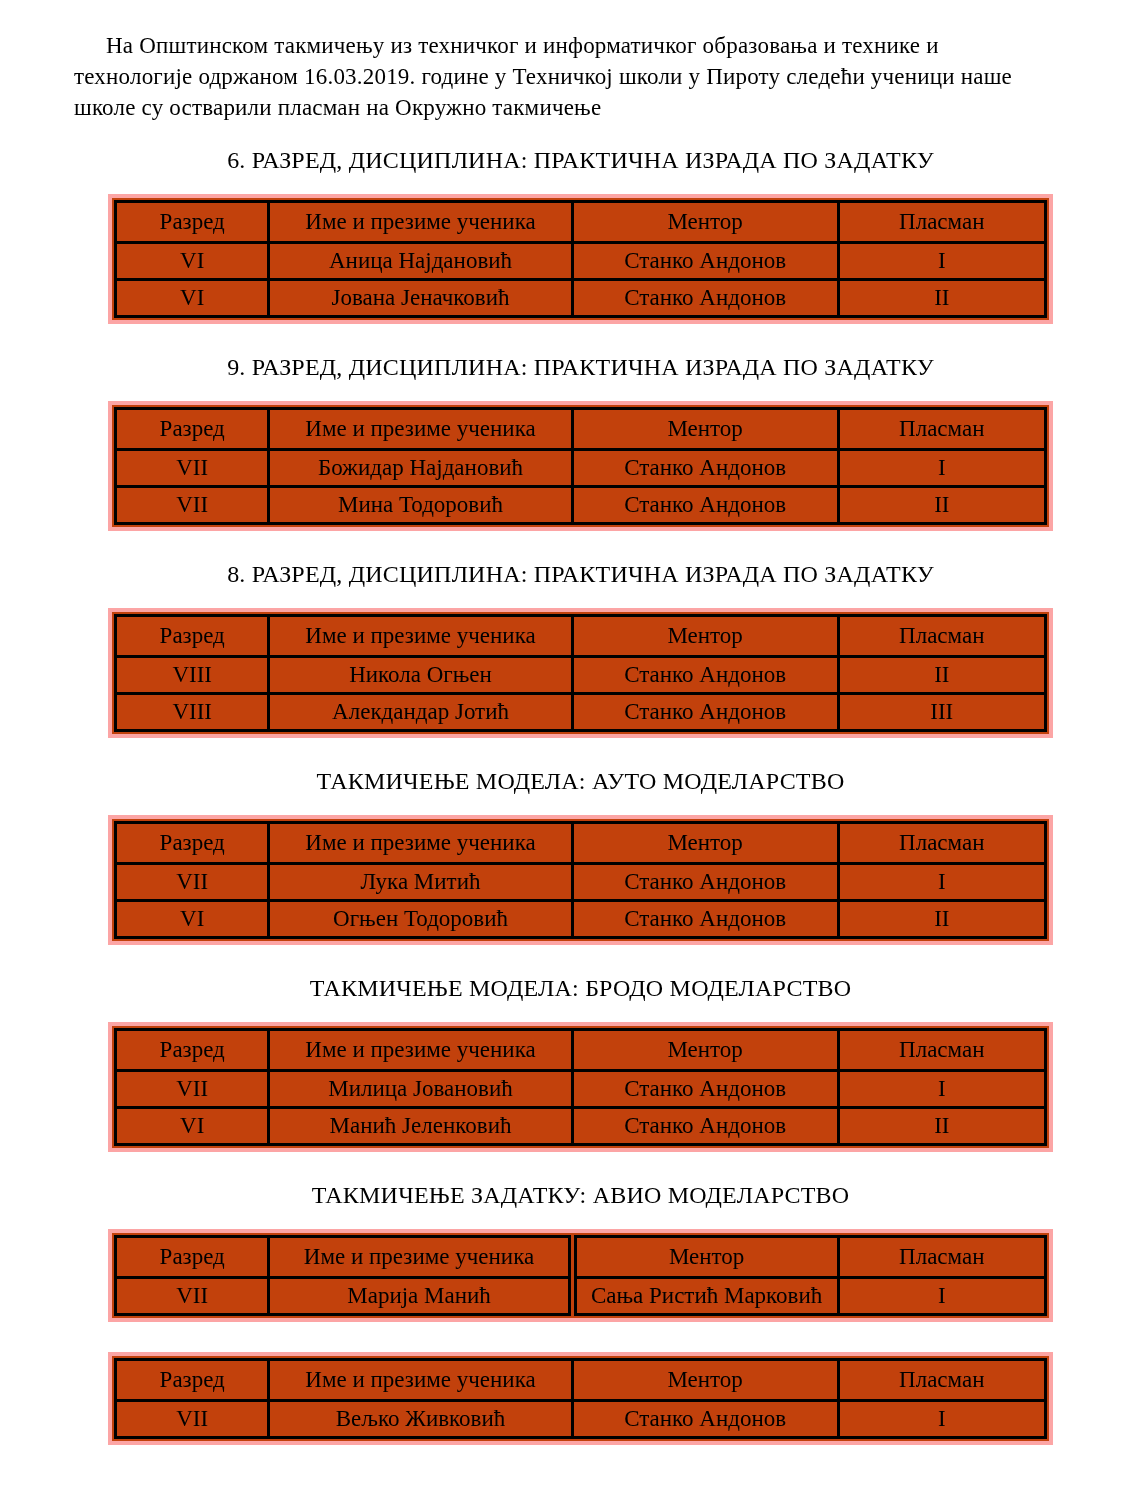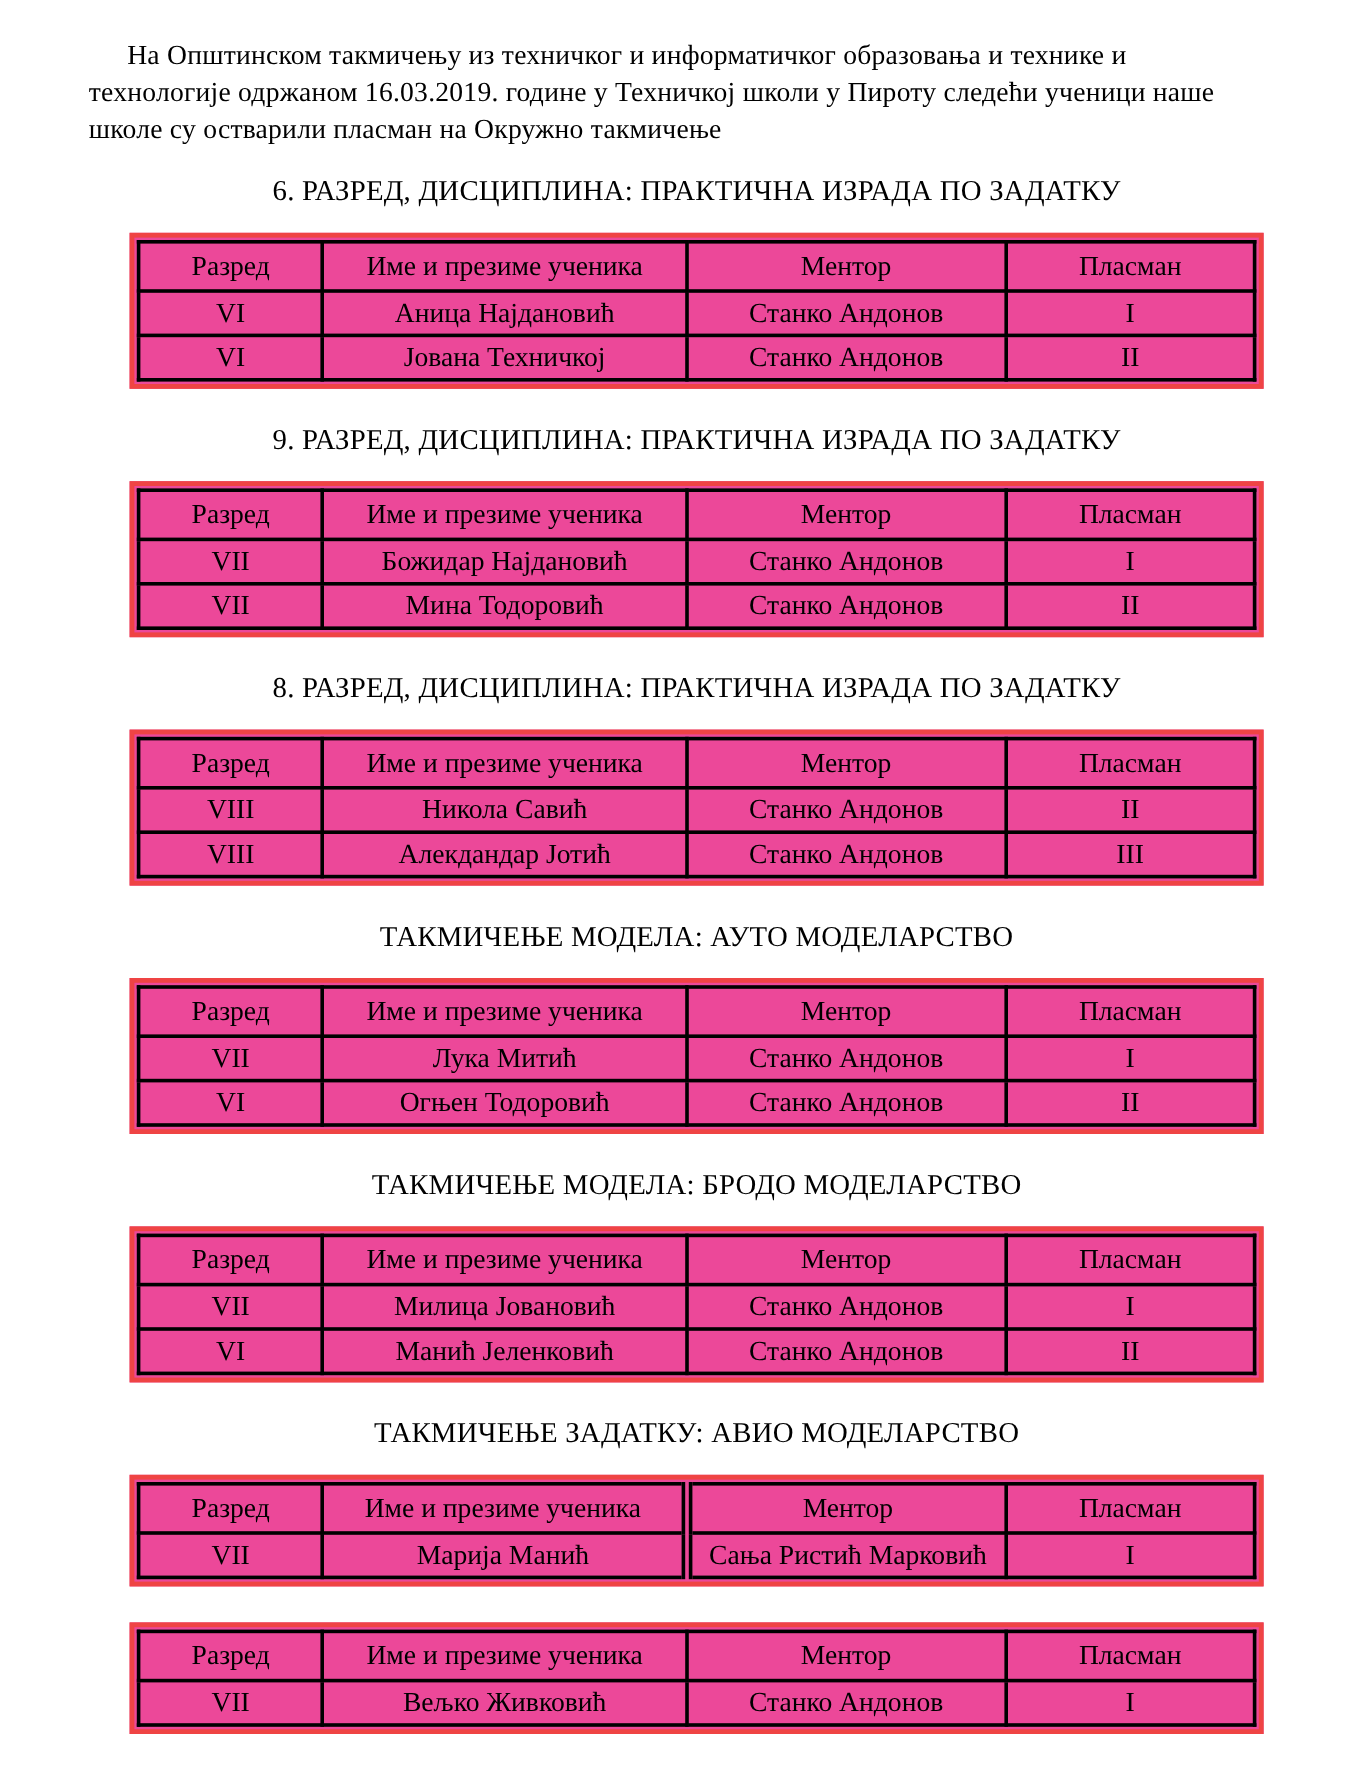--- a/index.html
+++ b/index.html
@@ -30,23 +30,23 @@
   .section h2 {
     font-size: 24px;
     font-weight: normal;
     text-align: center;
     margin: 0 0 20px 0;
     letter-spacing: 0.2px;
     white-space: nowrap;
   }
   
   .tbl-frame {
-    border: 4px solid #ef4444;
+    border: 4px solid #fca5a5;
     padding: 2px;
-    background: #ec4899;
+    background: #c2410c;
   }
   table.results {
     width: 100%;
     border-collapse: collapse;
     table-layout: fixed;
   }
   table.results th,
   table.results td {
     border: 3px solid #000000;
     font-weight: normal;
@@ -93,21 +93,21 @@
         </thead>
         <tbody>
           <tr>
             <td>VI</td>
             <td>Аница Најдановић</td>
             <td>Станко Андонов</td>
             <td>I</td>
           </tr>
           <tr>
             <td>VI</td>
-            <td>Јована Техничкој</td>
+            <td>Јована Јеначковић</td>
             <td>Станко Андонов</td>
             <td>II</td>
           </tr>
         </tbody>
       </table>
     </div>
   </div>
 
   <div class="section">
     <h2>9. РАЗРЕД, ДИСЦИПЛИНА: ПРАКТИЧНА ИЗРАДА ПО ЗАДАТКУ</h2>
@@ -159,21 +159,21 @@
           <tr>
             <th>Разред</th>
             <th>Име и презиме ученика</th>
             <th>Ментор</th>
             <th>Пласман</th>
           </tr>
         </thead>
         <tbody>
           <tr>
             <td>VIII</td>
-            <td>Никола Савић</td>
+            <td>Никола Огњен</td>
             <td>Станко Андонов</td>
             <td>II</td>
           </tr>
           <tr>
             <td>VIII</td>
             <td>Алекдандар Јотић</td>
             <td>Станко Андонов</td>
             <td>III</td>
           </tr>
         </tbody>

